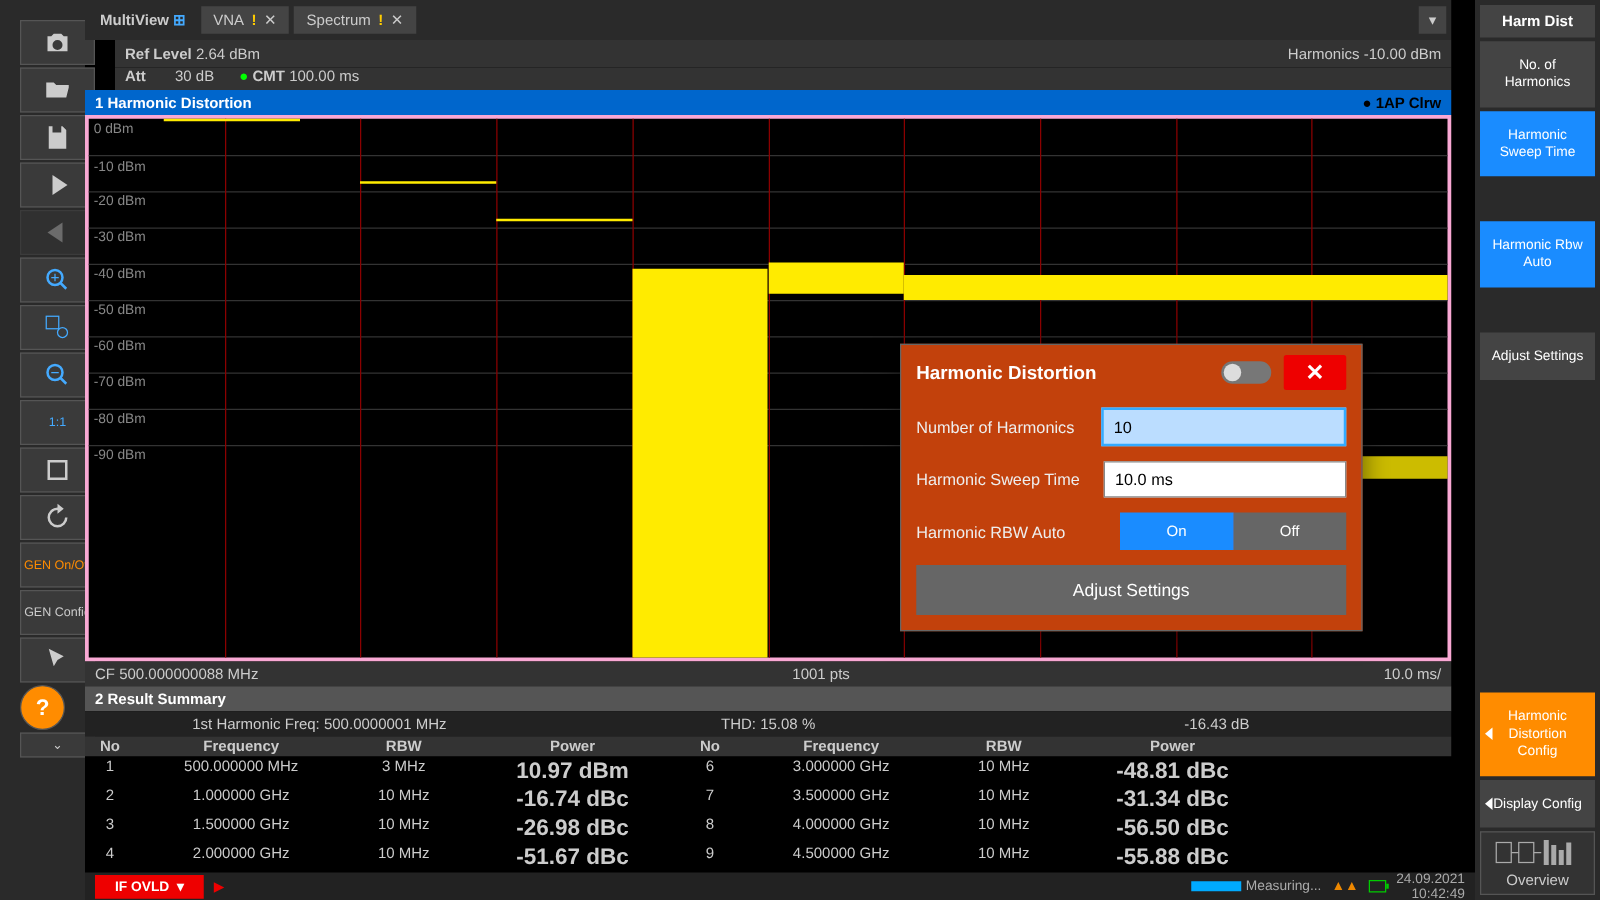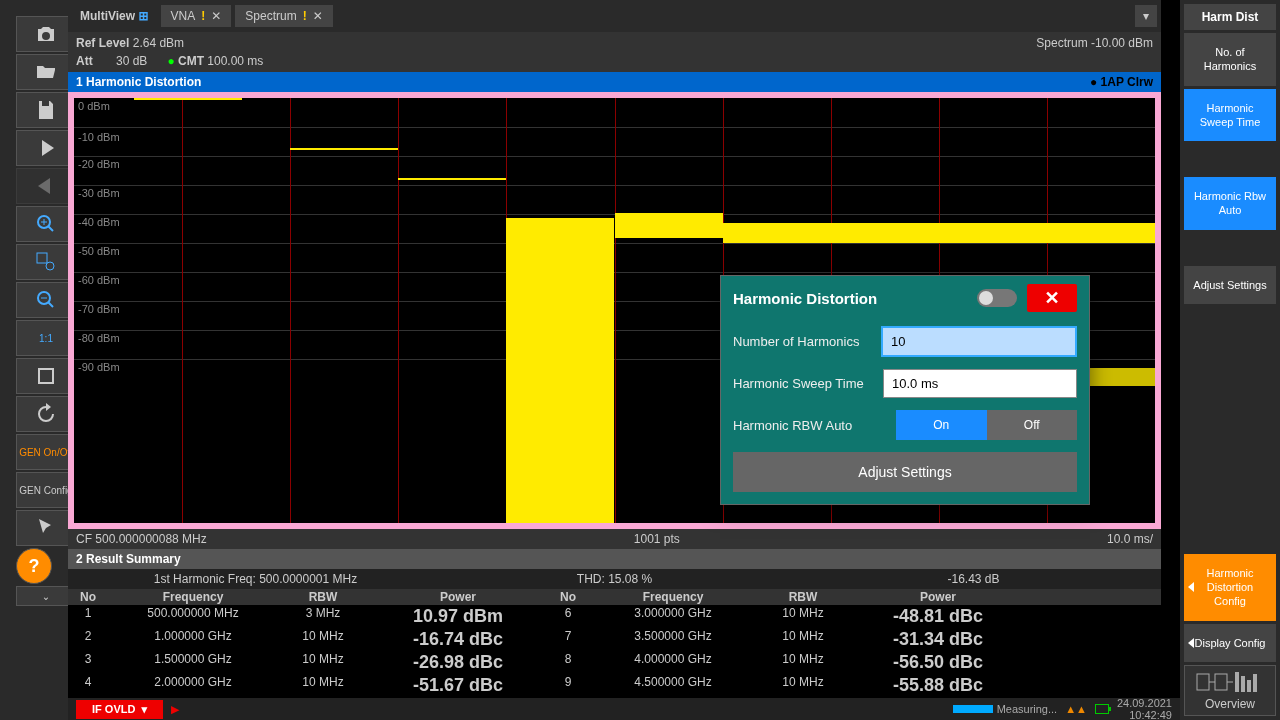--- a/index.html
+++ b/index.html
@@ -10,26 +10,26 @@
 .tool-btn.orange{color:#ff8c00;}
 .tool-btn.help{background:#ff8c00;color:#fff;border-radius:50%;width:36px;height:36px;margin:0 auto;font-size:18px;font-weight:bold;}
 .tool-btn svg{width:24px;height:24px;fill:#ccc;}
 .center{flex:1;display:flex;flex-direction:column;position:relative;}
 .tabs{height:32px;background:#2a2a2a;display:flex;align-items:center;gap:4px;padding:0 4px;}
 .tab-label{color:#ccc;font-weight:bold;padding:0 8px;}
 .tab{background:#444;padding:4px 10px;display:flex;align-items:center;gap:6px;color:#ccc;}
 .tab .warn{color:#ffcc00;font-weight:bold;}
 .tab .close{cursor:pointer;}
 .tab-extra{margin-left:auto;background:#444;padding:4px 8px;color:#ccc;}
-.info-bar{background:#333;padding:4px 8px;display:flex;gap:20px;color:#ccc;}
+.info-bar{background:#333;padding:4px 8px;display:flex;gap:20px;color:#ccc;margin-left:24px;}
 .info-bar .right{margin-left:auto;}
 .info-dot{color:#0f0;}
 .panel-title{background:#0066cc;color:#fff;padding:3px 8px;display:flex;justify-content:space-between;font-weight:bold;}
 .panel-title .indicator{color:#000000;text-align:right;}
-.graph{flex:1;background:#000;position:relative;border:6px solid #f9a8d4;}
+.graph{flex:1;background:#000;position:relative;border:3px solid #f9a8d4;}
 .grid-line-h{position:absolute;left:0;right:0;border-top:1px solid #333;}
 .grid-line-v{position:absolute;top:0;bottom:0;border-left:1px solid #8b0000;}
 .y-label{position:absolute;left:4px;color:#888;font-size:11px;}
 .trace-line{position:absolute;border-top:2px solid #ffeb00;}
 .trace-fill{position:absolute;background:#ffeb00;}
 .footer-bar{background:#333;padding:3px 8px;display:flex;justify-content:space-between;color:#ccc;}
 .result-title{background:#555;color:#fff;padding:3px 8px;font-weight:bold;}
 .result-header{background:#222;padding:3px 8px;display:flex;color:#ccc;justify-content:flex-end;}
 .result-header .col{flex:1;text-align:center;}
 .result-table{background:#000;color:#ccc;}
@@ -44,21 +44,21 @@
 .right-panel{width:100px;background:#2a2a2a;display:flex;flex-direction:column;gap:3px;padding:4px;position:relative;margin-left:19px;}
 .right-title{background:#444;color:#fff;padding:6px;text-align:center;font-weight:bold;}
 .right-btn{background:#444;color:#fff;padding:12px 6px;text-align:center;font-size:11px;cursor:pointer;line-height:1.3;}
 .right-btn.active{background:#1a8cff;}
 .right-btn.orange{background:#ff8c00;position:relative;}
 .right-btn.tri::before{content:"";position:absolute;left:4px;top:50%;margin-top:-5px;border-top:5px solid transparent;border-bottom:5px solid transparent;border-right:6px solid #fff;}
 .spacer{flex:1;}
 .overview-box{background:#333;border:1px solid #555;padding:4px;text-align:center;}
 .overview-box svg{width:70px;height:24px;}
 .close-app{position:absolute;top:0;right:0;width:20px;height:16px;background:#e00;color:#fff;text-align:center;font-size:11px;line-height:16px;font-weight:bold;cursor:pointer;}
-.dialog{position:absolute;top:275px;left:720px;width:370px;background:#0f766e;border:1px solid #666;z-index:100;box-shadow:0 4px 20px rgba(0,0,0,0.5);}
+.dialog{position:absolute;top:275px;left:720px;width:370px;background:#c2410c;border:1px solid #666;z-index:100;box-shadow:0 4px 20px rgba(0,0,0,0.5);}
 .dialog-title{display:flex;align-items:center;padding:8px 12px;color:#fff;font-size:15px;font-weight:bold;}
 .dialog-title .toggle{width:40px;height:18px;background:#777;border-radius:9px;position:relative;margin-left:auto;margin-right:10px;}
 .dialog-title .toggle::after{content:"";position:absolute;left:2px;top:2px;width:14px;height:14px;background:#ddd;border-radius:50%;}
 .dialog-close{width:50px;height:28px;background:#e00;color:#fff;display:flex;align-items:center;justify-content:center;font-size:18px;cursor:pointer;border-radius:2px;}
 .dialog-row{display:flex;align-items:center;padding:6px 12px;gap:8px;}
 .dialog-row label{width:155px;color:#eee;font-size:13px;}
 .dialog-input{flex:1;background:#fff;color:#000;padding:6px 8px;border:1px solid #888;font-size:13px;}
 .dialog-input.focus{border:2px solid #3af;background:#bdf;}
 .dialog-toggle{flex:1;display:flex;}
 .dialog-toggle .opt{flex:1;padding:8px;text-align:center;background:#666;color:#fff;cursor:pointer;}
@@ -160,21 +160,21 @@
       <div class="tab">
           <span>Spectrum</span>
           <span class="warn">!</span>
           <span class="close">✕</span>
         </div>
       <div class="tab-extra">▾</div>
     </div>
 
     <div class="info-bar">
       <span><b>Ref Level</b> <span>2.64 dBm</span></span>
-      <span class="right">Spectrum -10.00 dBm</span>
+      <span class="right">Harmonics -10.00 dBm</span>
     </div>
     <div class="info-bar" style="padding-top:0">
       <span><b>Att</b>&nbsp;&nbsp;&nbsp;&nbsp;&nbsp;&nbsp;&nbsp;<span>30 dB</span></span>
       <span><span class="info-dot">●</span> <b>CMT</b> <span>100.00 ms</span></span>
     </div>
 
     <div class="panel-title">
       <span>1 Harmonic Distortion</span>
       <span class="indicator">● 1AP Clrw</span>
     </div>

